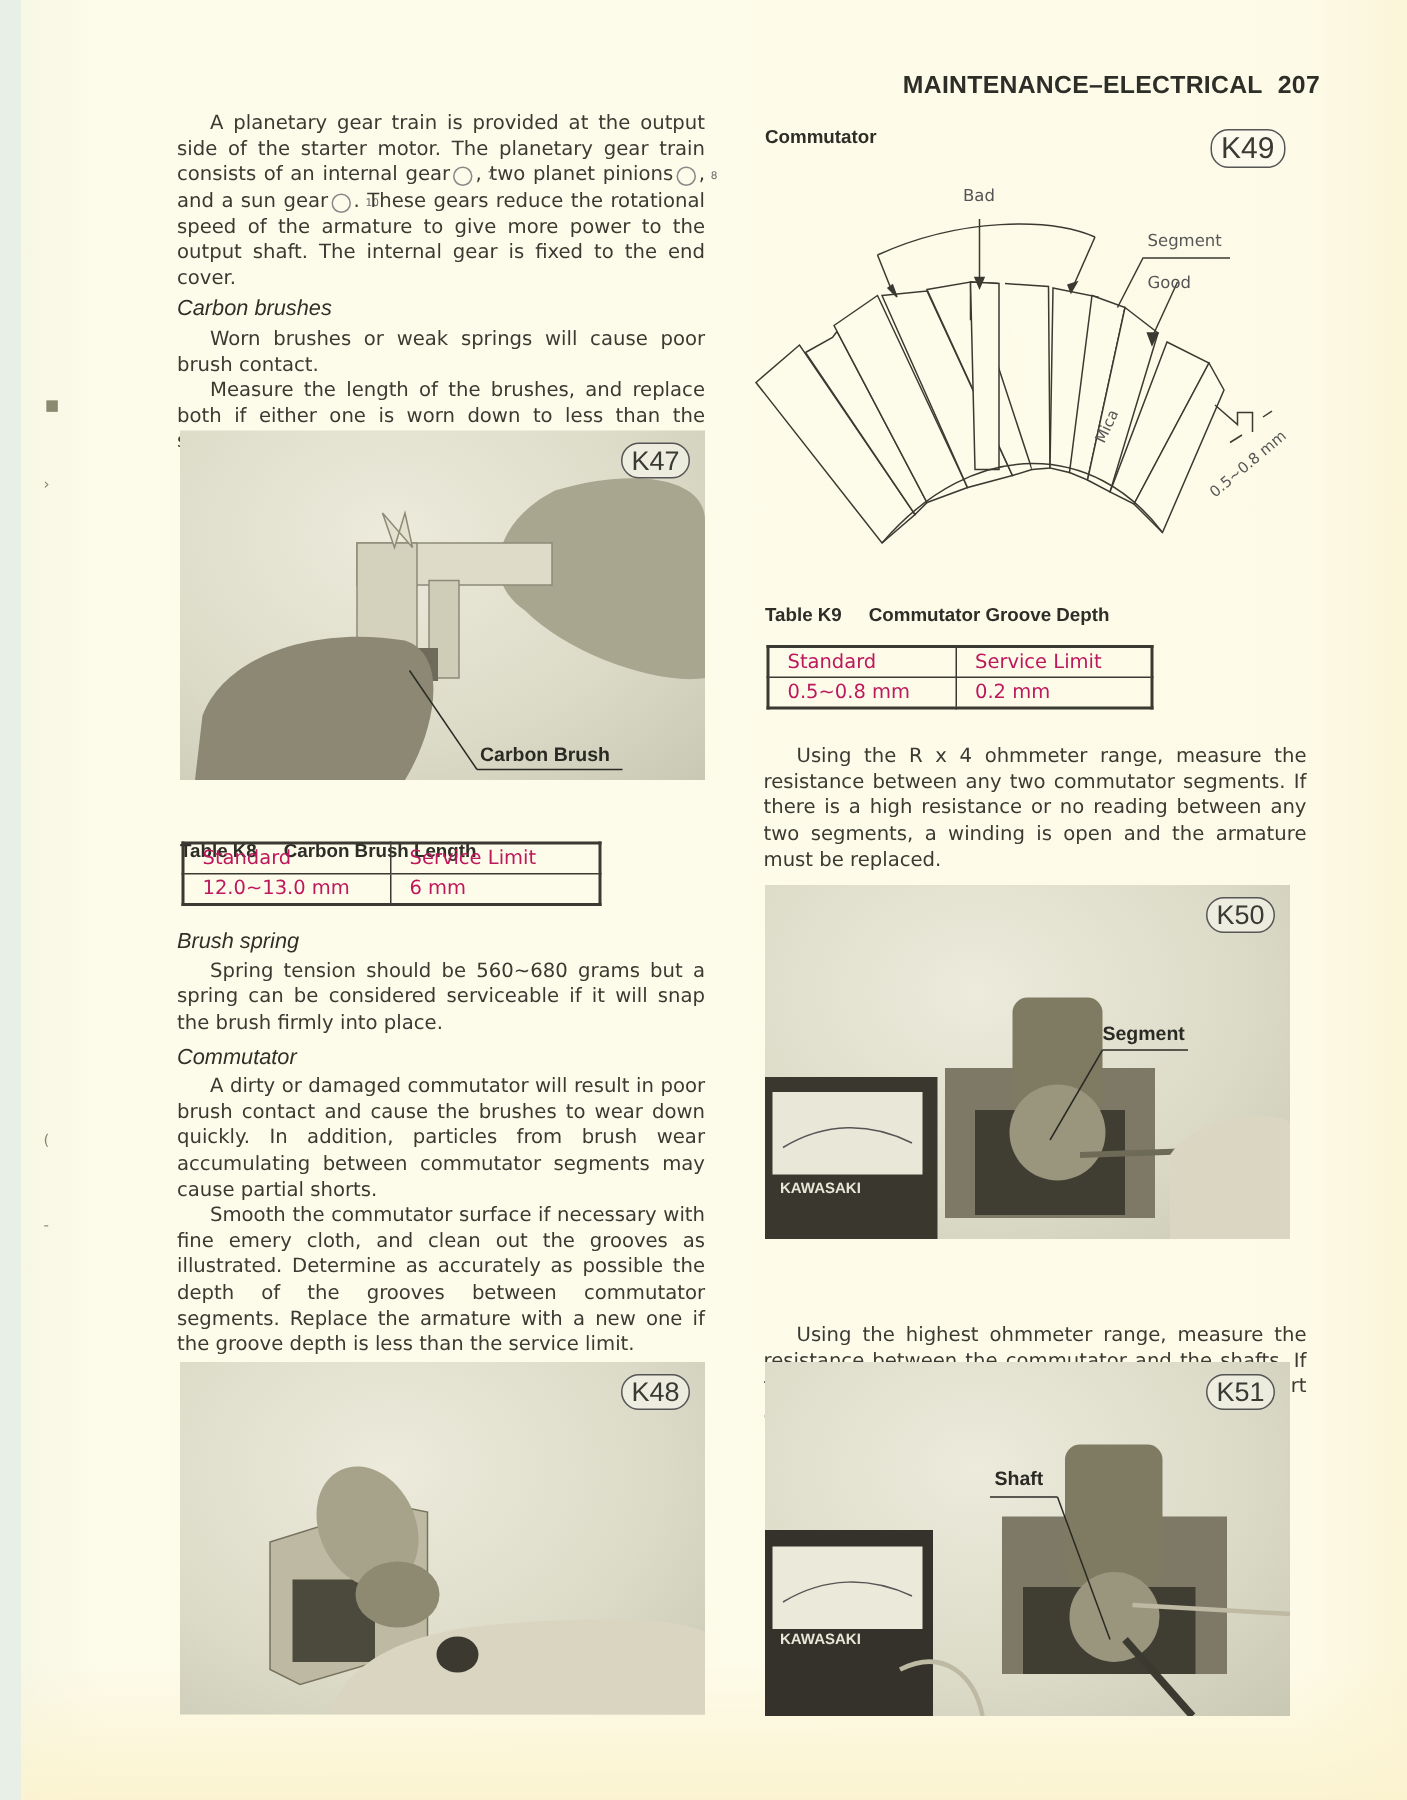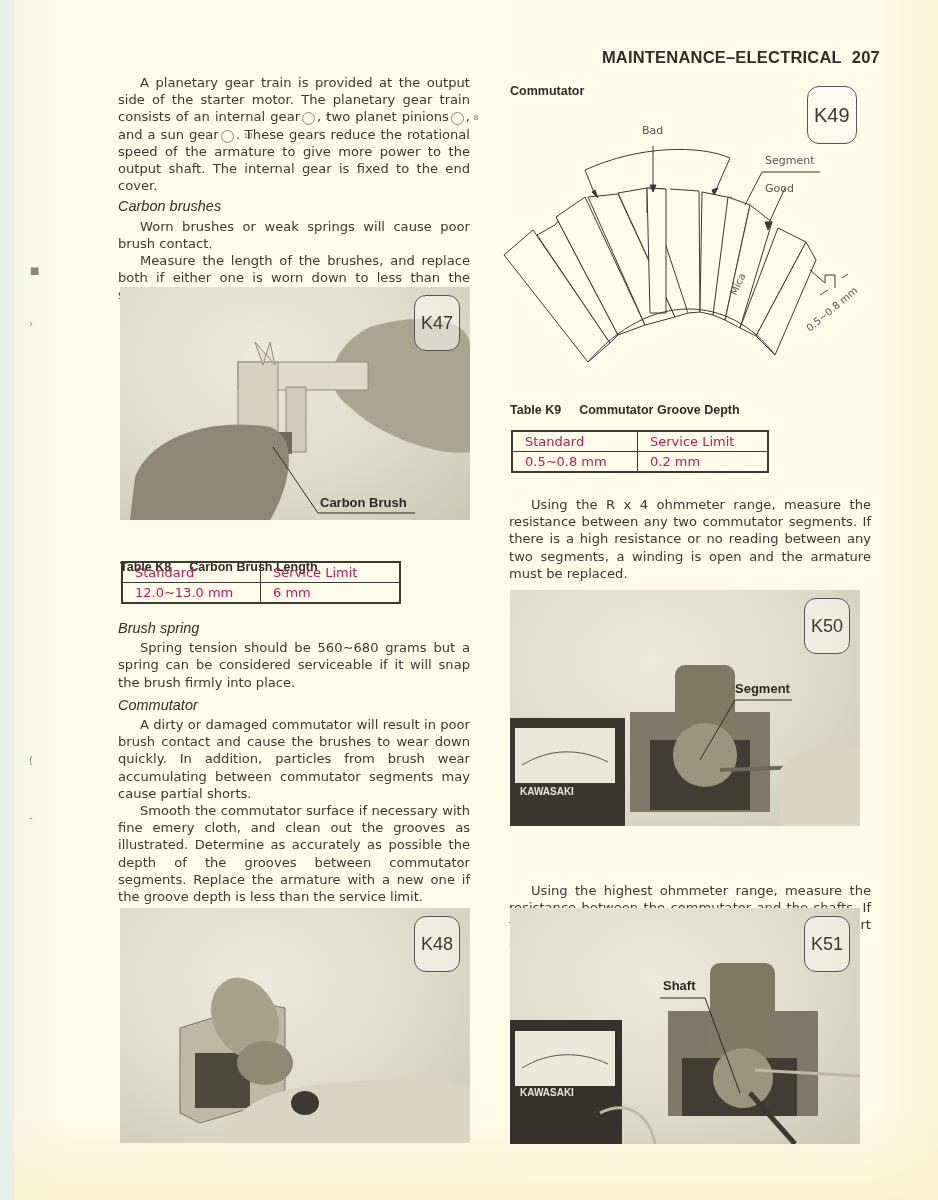--- a/index.html
+++ b/index.html
@@ -43,21 +43,21 @@
     border-radius: 50%; font-size: 7px; line-height: 11px; text-align: center;
     vertical-align: 1px; color: #666; margin: 0 2px;
   }
 
   .photo {
     position: absolute; overflow: hidden;
     background: radial-gradient(ellipse at 40% 30%, #ecebdc 0%, #dcdbc8 60%, #c9c8b3 100%);
   }
   .badge {
     position: absolute; right: 10px; top: 8px;
-    border: 1.5px solid #555; border-radius: 12px; padding: 16px 6px;
+    border: 1.5px solid #555; border-radius: 12px; padding: 0 6px;
     font-family: "Liberation Sans", sans-serif; font-size: 18px;
     line-height: 22px; color: #3a3a34; background: rgba(250,250,240,0.6);
   }
   .photo-label {
     position: absolute; font-family: "Liberation Sans", sans-serif;
     font-weight: bold; font-size: 13px; color: #2a2a24;
   }
 
   .tbl-title {
     position: absolute; font-family: "Liberation Sans", sans-serif;

